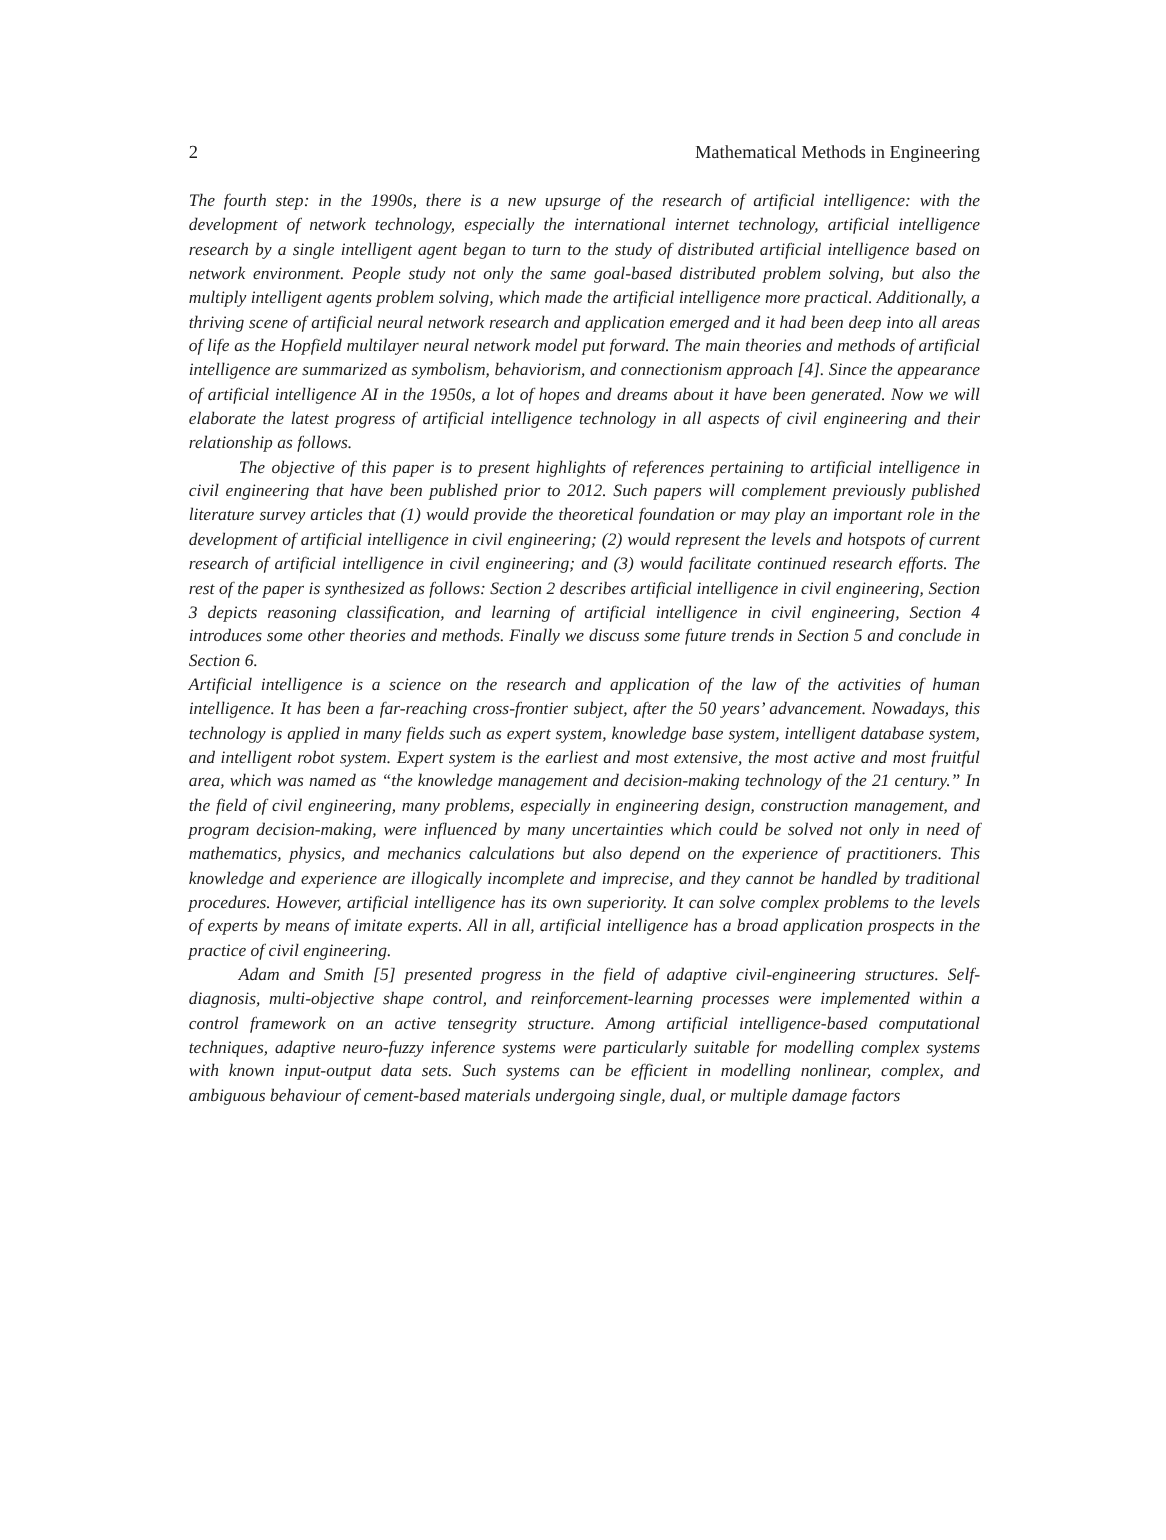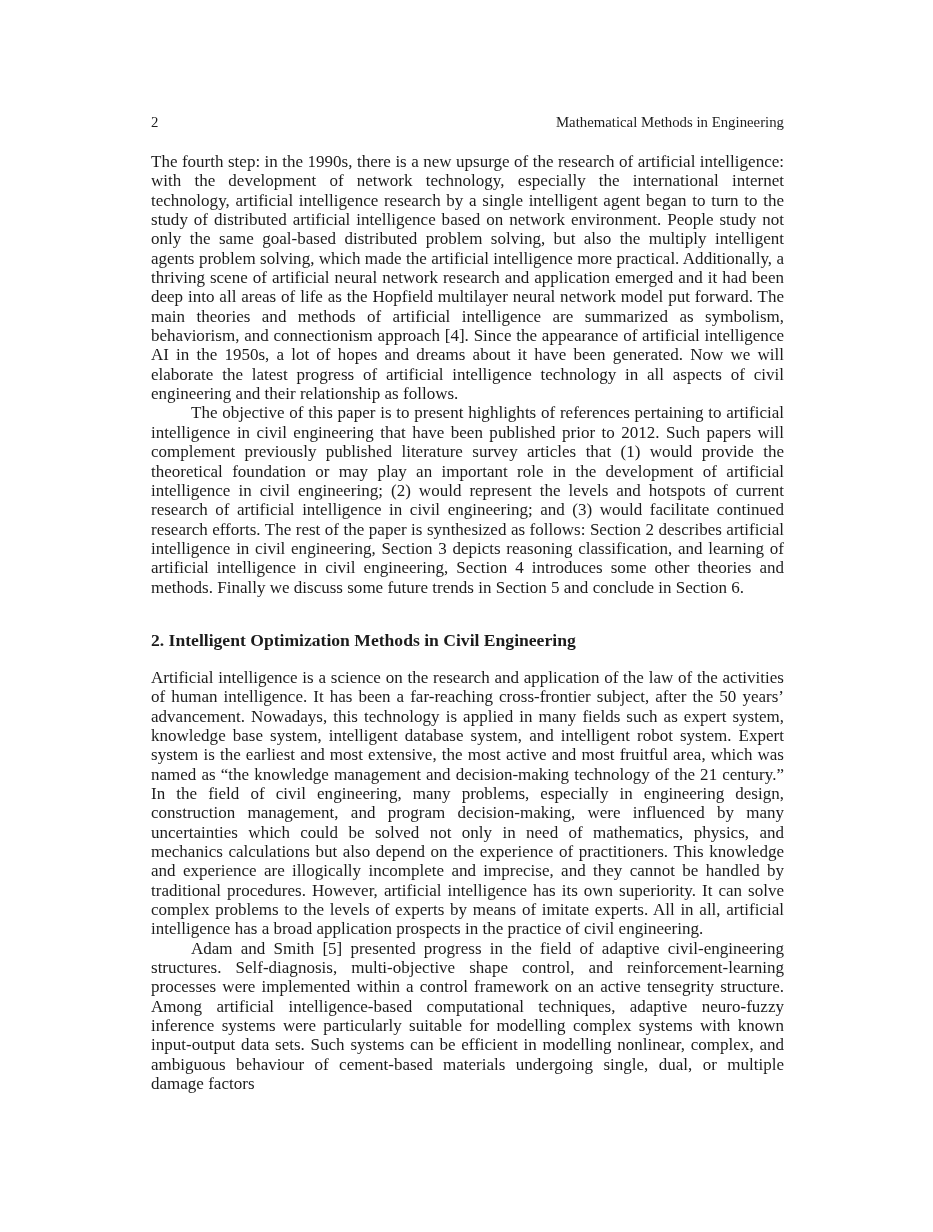--- a/index.html
+++ b/index.html
@@ -33,23 +33,24 @@
     display: flex;
     justify-content: space-between;
     align-items: baseline;
     font-size: 14.8px;
     line-height: 17px;
     margin-bottom: 21px;
   }
   .para {
     margin: 0;
     text-align: justify;
-    font-size: 17px;
+    font-size: 14px;
     line-height: 19.35px;
     letter-spacing: 0.01px;
+    font-style: italic;
   }
   .para.indent {
     text-indent: 40px;
   }
   .section-heading {
     font-size: 17.6px;
     font-weight: bold;
     margin: 33px 0 17px 0;
     line-height: 21px;
   }
@@ -63,21 +64,20 @@
     <header class="running-head">
       <span>2</span>
       <span>Mathematical Methods in Engineering</span>
     </header>
 
     <main>
       <p class="para">The fourth step: in the 1990s, there is a new upsurge of the research of artificial intelligence: with the development of network technology, especially the international internet technology, artificial intelligence research by a single intelligent agent began to turn to the study of distributed artificial intelligence based on network environment. People study not only the same goal-based distributed problem solving, but also the multiply intelligent agents problem solving, which made the artificial intelligence more practical. Additionally, a thriving scene of artificial neural network research and application emerged and it had been deep into all areas of life as the Hopfield multilayer neural network model put forward. The main theories and methods of artificial intelligence are summarized as symbolism, behaviorism, and connectionism approach [4]. Since the appearance of artificial intelligence AI in the 1950s, a lot of hopes and dreams about it have been generated. Now we will elaborate the latest progress of artificial intelligence technology in all aspects of civil engineering and their relationship as follows.</p>
 
       <p class="para indent">The objective of this paper is to present highlights of references pertaining to artificial intelligence in civil engineering that have been published prior to 2012. Such papers will complement previously published literature survey articles that (1) would provide the theoretical foundation or may play an important role in the development of artificial intelligence in civil engineering; (2) would represent the levels and hotspots of current research of artificial intelligence in civil engineering; and (3) would facilitate continued research efforts. The rest of the paper is synthesized as follows: Section 2 describes artificial intelligence in civil engineering, Section 3 depicts reasoning classification, and learning of artificial intelligence in civil engineering, Section 4 introduces some other theories and methods. Finally we discuss some future trends in Section 5 and conclude in Section 6.</p>
 
-      <h2 class="section-heading">2. Intelligent Optimization Methods in Civil Engineering</h2>
 
       <p class="para">Artificial intelligence is a science on the research and application of the law of the activities of human intelligence. It has been a far-reaching cross-frontier subject, after the 50 years’ advancement. Nowadays, this technology is applied in many fields such as expert system, knowledge base system, intelligent database system, and intelligent robot system. Expert system is the earliest and most extensive, the most active and most fruitful area, which was named as “the knowledge management and decision-making technology of the 21 century.” In the field of civil engineering, many problems, especially in engineering design, construction management, and program decision-making, were influenced by many uncertainties which could be solved not only in need of mathematics, physics, and mechanics calculations but also depend on the experience of practitioners. This knowledge and experience are illogically incomplete and imprecise, and they cannot be handled by traditional procedures. However, artificial intelligence has its own superiority. It can solve complex problems to the levels of experts by means of imitate experts. All in all, artificial intelligence has a broad application prospects in the practice of civil engineering.</p>
 
       <p class="para indent">Adam and Smith [5] presented progress in the field of adaptive civil-engineering structures. Self-diagnosis, multi-objective shape control, and reinforcement-learning processes were implemented within a control framework on an active tensegrity structure. Among artificial intelligence-based computational techniques, adaptive neuro-fuzzy inference systems were particularly suitable for modelling complex systems with known input-output data sets. Such systems can be efficient in modelling nonlinear, complex, and ambiguous behaviour of cement-based materials undergoing single, dual, or multiple damage factors</p>
     </main>
 
   </div>
 </div>
 
 </body></html>

